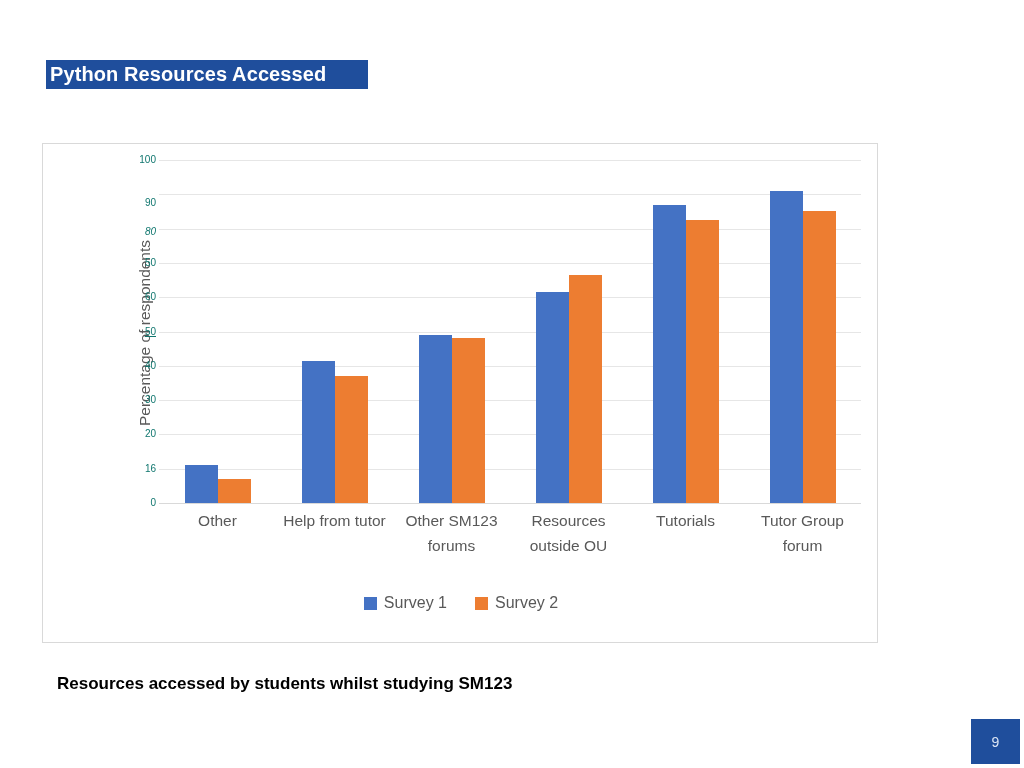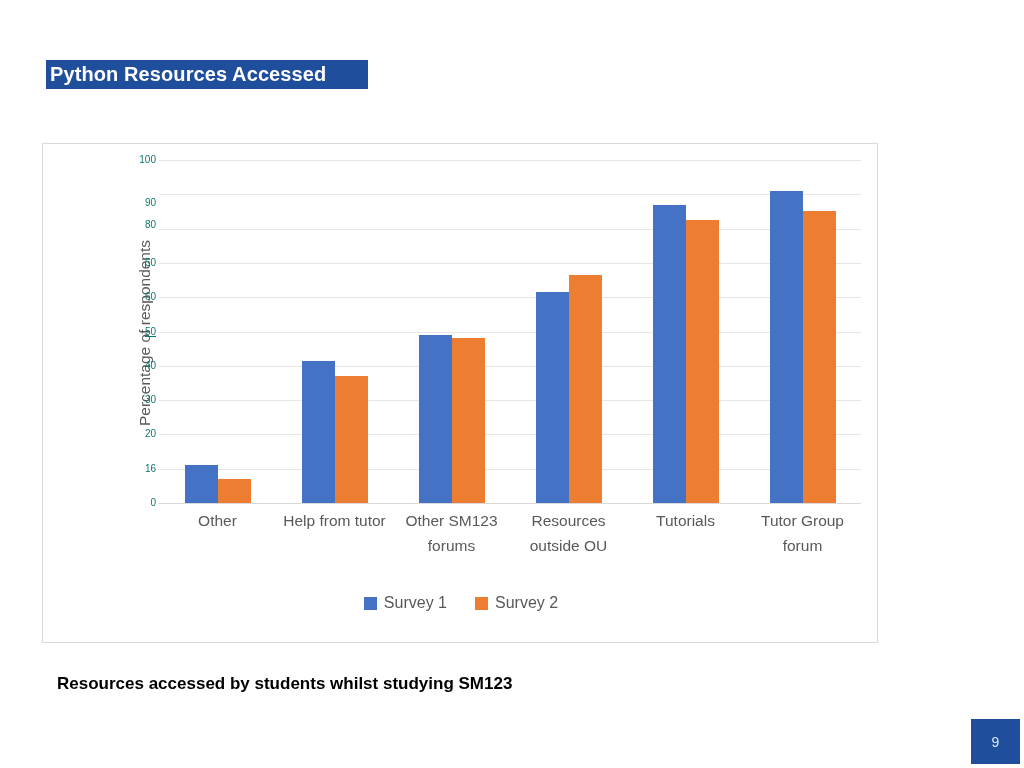--- a/index.html
+++ b/index.html
@@ -206,21 +206,21 @@
   <span class="title-text">Python Resources Accessed</span>
 </div>
 
 <div id="chart-frame">
 
   <div id="y-axis-title">Percentage of respondents</div>
 
   <div id="y-tick-labels">
       <div class="ytick" style="top: 0px;">100</div>
       <div class="ytick" style="top: 34.3px; margin-top: 9px;">90</div>
-      <div class="ytick" style="top: 65px;">80</div>
+      <div class="ytick" style="top: 72px; font-style: italic;">80</div>
       <div class="ytick" style="top: 102.9px;">50</div>
       <div class="ytick" style="top: 137.2px;">60</div>
       <div class="ytick" style="top: 171.5px; text-decoration: underline;">50</div>
       <div class="ytick" style="top: 205.8px; text-align: right;">40</div>
       <div class="ytick" style="top: 240.1px;">30</div>
       <div class="ytick" style="top: 274.4px;">20</div>
       <div class="ytick" style="top: 308.7px;">16</div>
       <div class="ytick" style="top: 343px;">0</div>
     </div>
 

